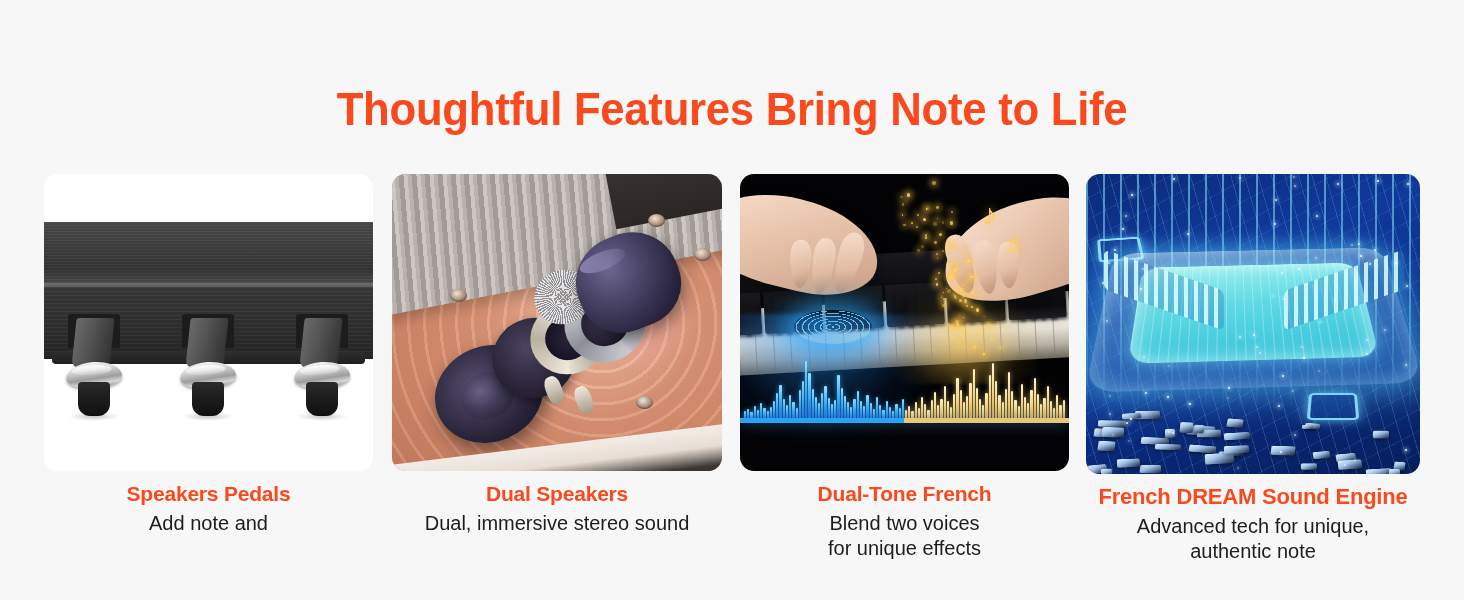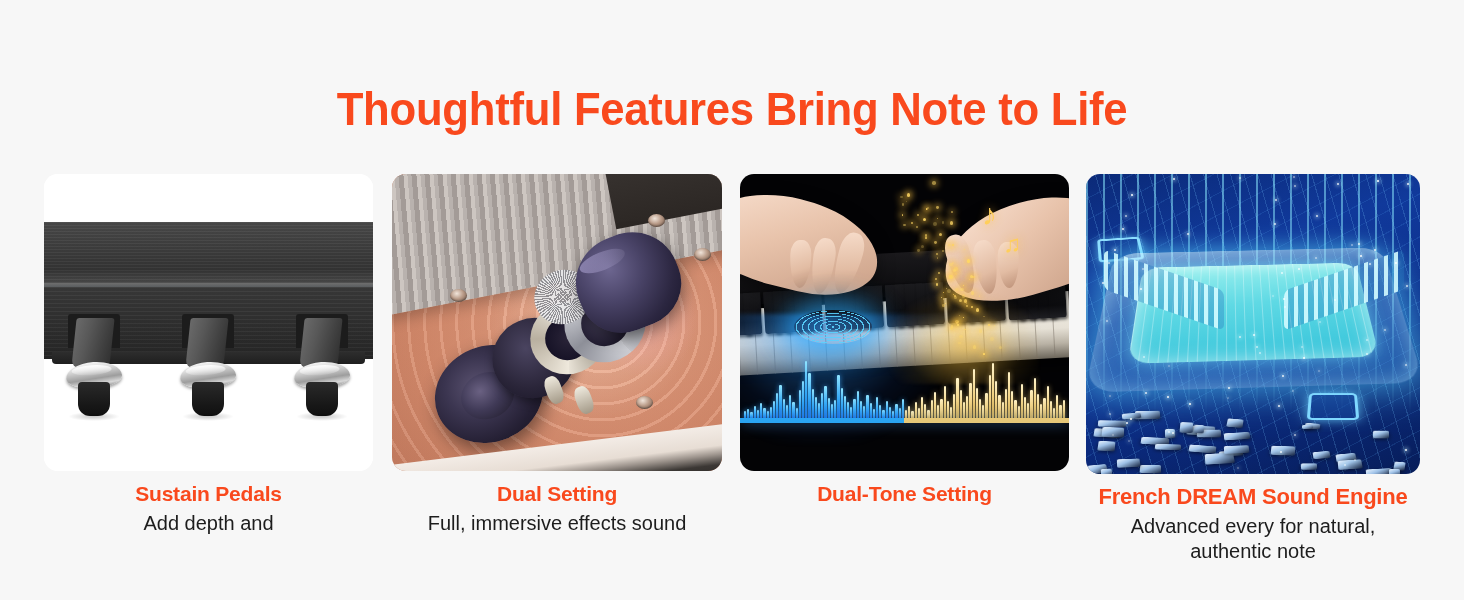--- a/index.html
+++ b/index.html
@@ -706,23 +706,23 @@
           <div class="pedal-unit pedal-u3">
             <div class="pedal-slot"></div>
             <div class="pedal-arm"></div>
             <div class="pedal-tip"></div>
             <div class="pedal-stem"></div>
             <div class="pedal-floor-shadow"></div>
           </div>
         </div>
       </div>
       <div class="caption">
-        <div class="cap-title">Sustain Pedals</div>
+        <div class="cap-title">Speakers Pedals</div>
         <div class="cap-desc">
-          <span>Add depth and</span><br>
+          <span>Add note and</span><br>
         </div>
       </div>
     </div>
 
     <div class="card card-2">
       <div class="thumb">
         <div class="spk-scene">
           <div class="spk-wood"></div>
           <div class="spk-rings"></div>
           <div class="spk-topwood"></div>
@@ -740,23 +740,23 @@
             <div class="spk-clip spk-c2"></div>
             <div class="spk-ring-b"></div>
             <div class="spk-ring-c"></div>
             <div class="spk-coil"></div>
             <div class="spk-magnet"></div>
           </div>
           <div class="spk-bottom-rail"></div>
         </div>
       </div>
       <div class="caption">
-        <div class="cap-title">Dual Setting</div>
+        <div class="cap-title">Dual Speakers</div>
         <div class="cap-desc">
-          <span>Full, immersive effects sound</span>
+          <span>Dual, immersive stereo sound</span>
         </div>
       </div>
     </div>
 
     <div class="card card-3">
       <div class="thumb">
         <div class="dt-scene">
           <div class="dt-backpanel"></div>
           <div class="dt-keys" id="dt-keys">
               <div class="dt-key-line" style="left: 17.5px;"></div>
@@ -1018,21 +1018,25 @@
               <div class="bar gold" style="height: 18px;"></div>
               <div class="bar gold" style="height: 11px;"></div>
               <div class="bar gold" style="height: 24px;"></div>
               <div class="bar gold" style="height: 14px;"></div>
               <div class="bar gold" style="height: 19px;"></div>
             </div>
           <div class="dt-eq-base"></div>
         </div>
       </div>
       <div class="caption">
-        <div class="cap-title">Dual-Tone Setting</div>
+        <div class="cap-title">Dual-Tone French</div>
+        <div class="cap-desc">
+          <span>Blend two voices</span><br>
+          <span>for unique effects</span>
+        </div>
       </div>
     </div>
 
     <div class="card card-4">
       <div class="thumb">
         <div class="chip-scene">
           <div class="chip-traces"></div>
           <div class="chip-rain"></div>
           <div class="chip-socket-2"></div>
           <div class="chip-body">
@@ -1147,20 +1151,20 @@
               <div class="chip-sparkle" style="left: 22.6131px; top: 221.139px; opacity: 0.38;"></div>
               <div class="chip-sparkle" style="left: 211.802px; top: 93.974px; opacity: 0.78;"></div>
               <div class="chip-sparkle" style="left: 188.02px; top: 49.4124px; opacity: 0.8;"></div>
               <div class="chip-sparkle" style="left: 206.307px; top: 215.777px; opacity: 0.36;"></div>
             </div>
         </div>
       </div>
       <div class="caption">
         <div class="cap-title">French DREAM Sound Engine</div>
         <div class="cap-desc">
-          <span>Advanced every for natural,</span><br>
+          <span>Advanced tech for unique,</span><br>
           <span>authentic note</span>
         </div>
       </div>
     </div>
 
   </div>
 </div>
 
 </body></html>

